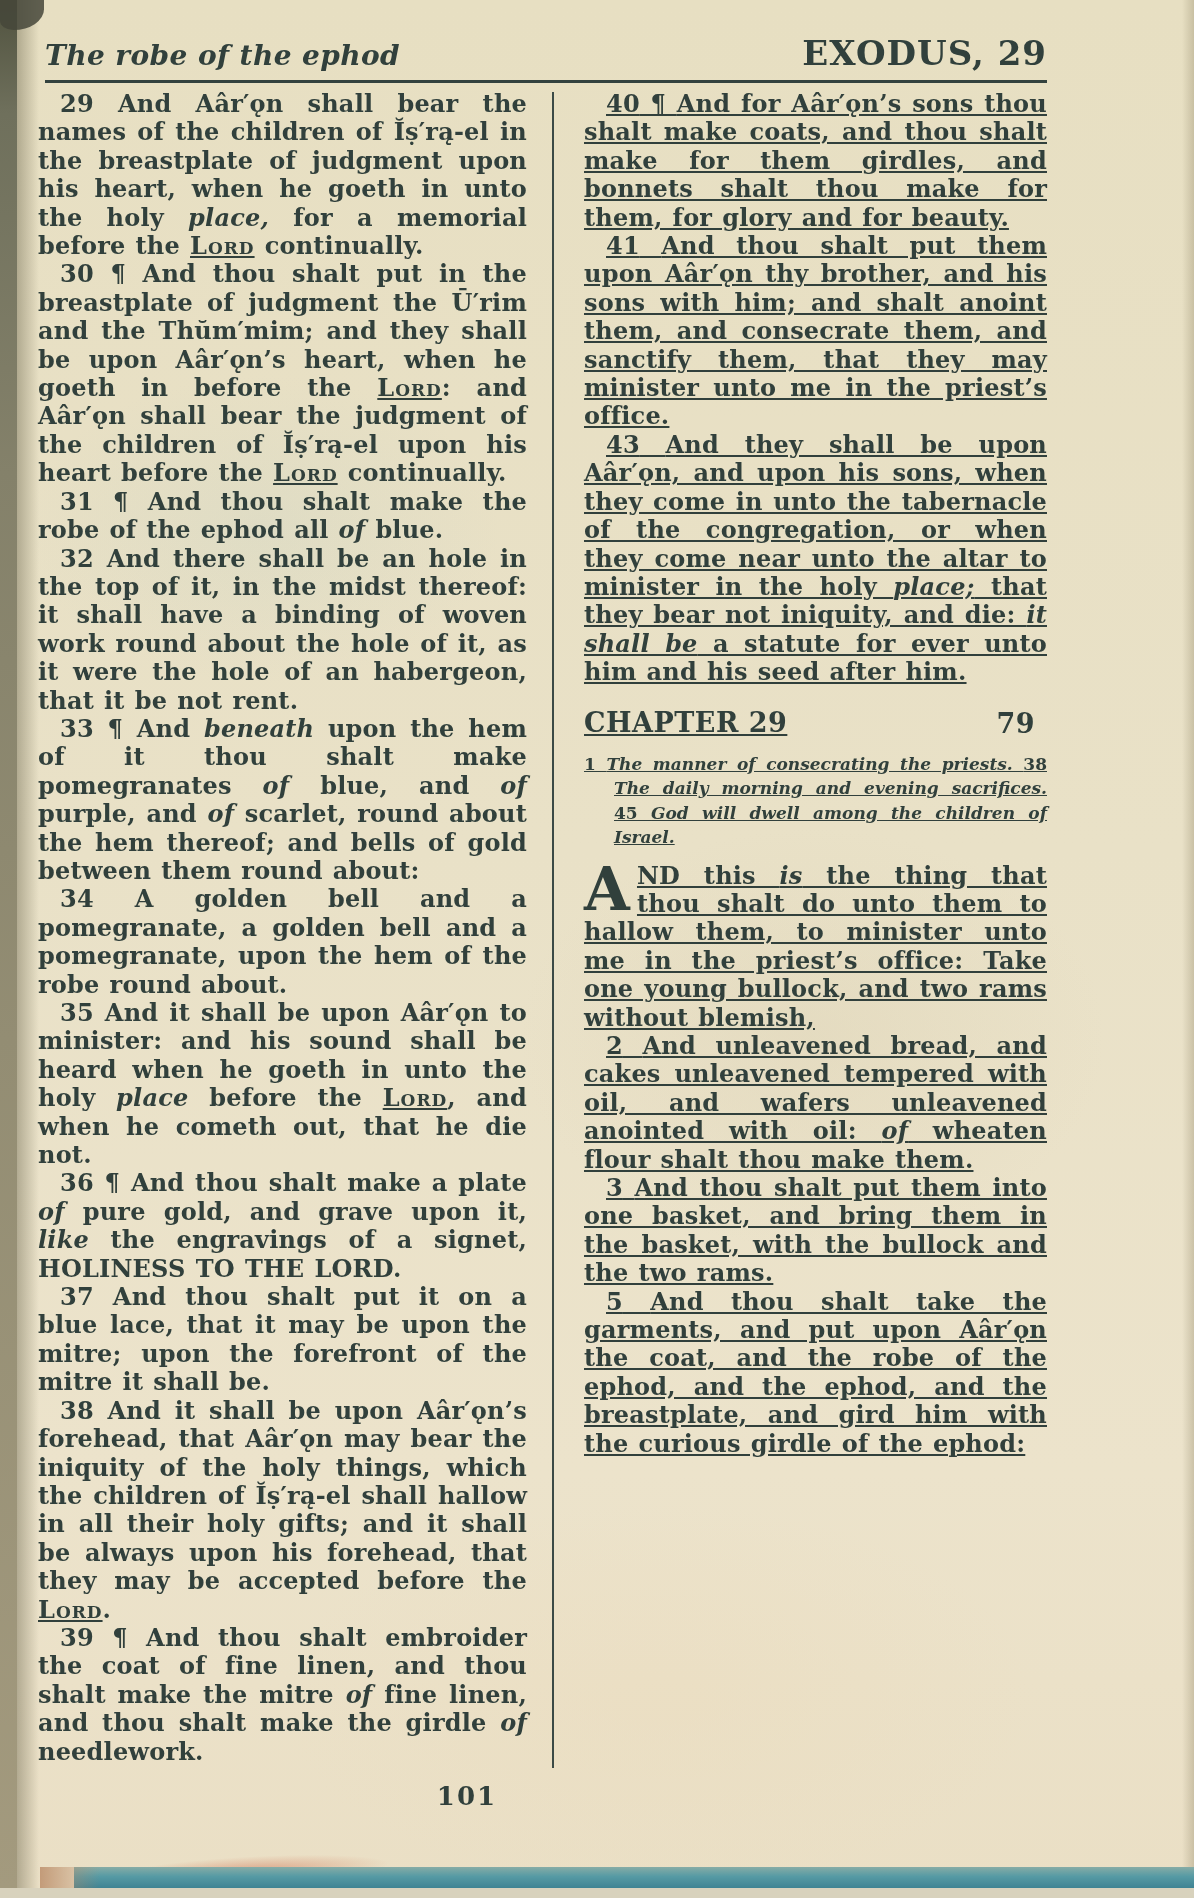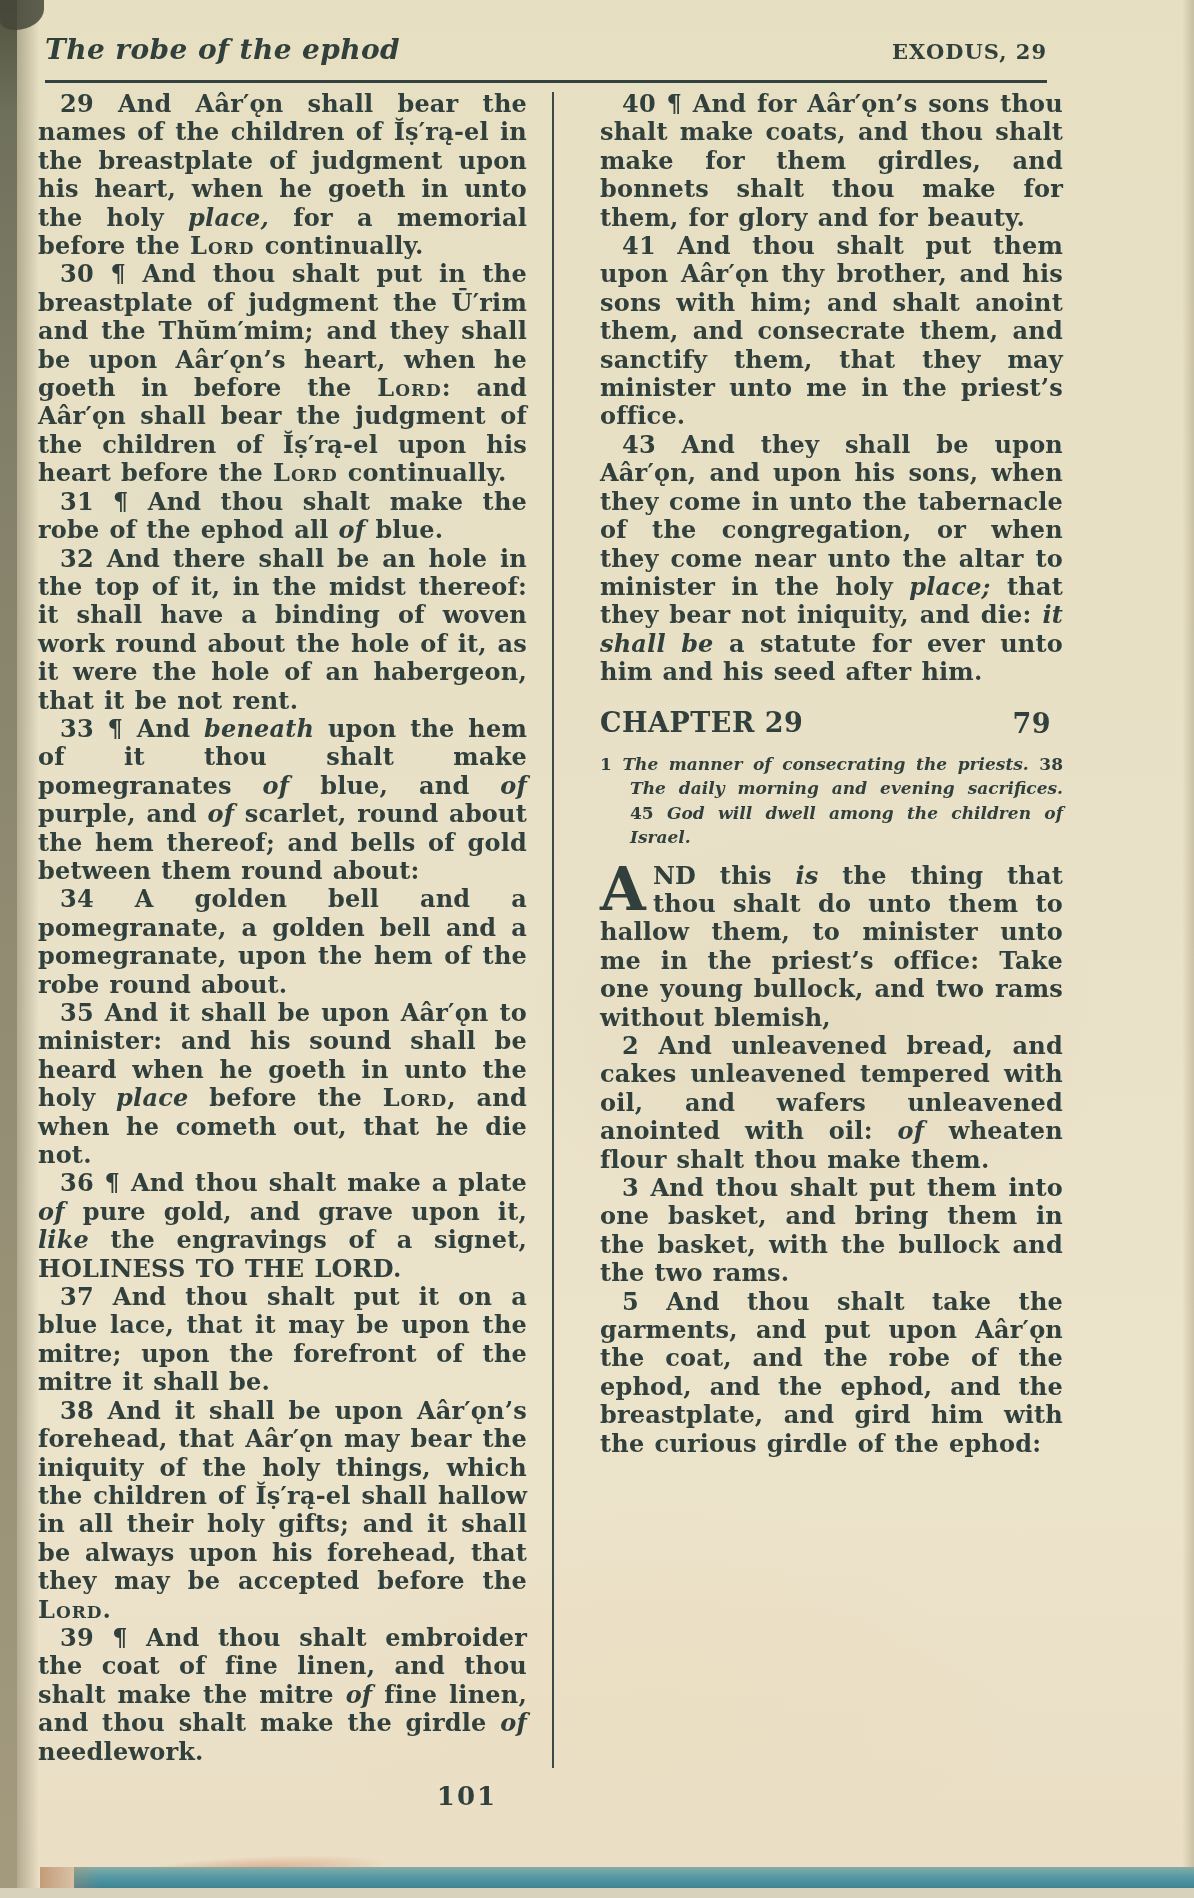--- a/index.html
+++ b/index.html
@@ -26,32 +26,32 @@
     background:linear-gradient(180deg,#86aca6 0%,#569aa4 45%,#3e8393 100%);}
   .bottom-band-fade{position:absolute;left:40px;bottom:0;width:60px;height:21px;
     background:linear-gradient(90deg,#b98a66, rgba(185,138,102,0));opacity:.8;}
   .red-smudge{position:absolute;left:105px;bottom:2px;width:290px;height:30px;
     background:radial-gradient(ellipse at center, rgba(198,84,52,.42), rgba(198,84,52,0) 68%);
     transform:rotate(-3deg);}
 
   
   .header{position:absolute;top:33px;left:45px;width:1002px;display:flex;justify-content:space-between;align-items:baseline;}
   .running-head{font-style:italic;font-size:28px;letter-spacing:.4px;}
-  .book-title{font-size:21px;letter-spacing:1px;}
+  .book-title{font-size:34px;letter-spacing:1px;}
   .rule{position:absolute;top:80px;left:45px;width:1002px;height:3px;background:#33423e;}
 
   
   .col{position:absolute;top:90px;}
   .col-left{left:38px;width:489px;}
-  .col-right{left:600px;width:463px;}
+  .col-right{left:584px;width:463px;text-decoration:underline;}
   .divider{position:absolute;left:552px;top:92px;width:2px;height:1676px;background:#3b4a46;}
 
   .verse{margin:0;text-align:justify;text-indent:22px;font-size:24px;line-height:28.4px;word-spacing:1.5px;letter-spacing:.2px;}
   .s-i{font-style:italic;}
-  .s-sc{font-variant:small-caps;letter-spacing:1px;}
+  .s-sc{font-variant:small-caps;letter-spacing:1px;text-decoration:underline;}
 
   .chapter{position:relative;text-align:left;font-size:27px;letter-spacing:.5px;margin:20px 8px 14px 0;}
   .chapter-ref{position:absolute;right:4px;top:1px;}
 
   .summary{margin:0 0 12px 0;font-size:17px;line-height:24.5px;font-style:italic;text-align:justify;
     padding-left:30px;text-indent:-30px;word-spacing:2px;}
   .summary .s-n{font-style:normal;}
 
   .dropcap-verse{text-indent:0;}
   .dropcap{float:left;font-size:59px;line-height:47px;padding:4px 7px 0 0;}

